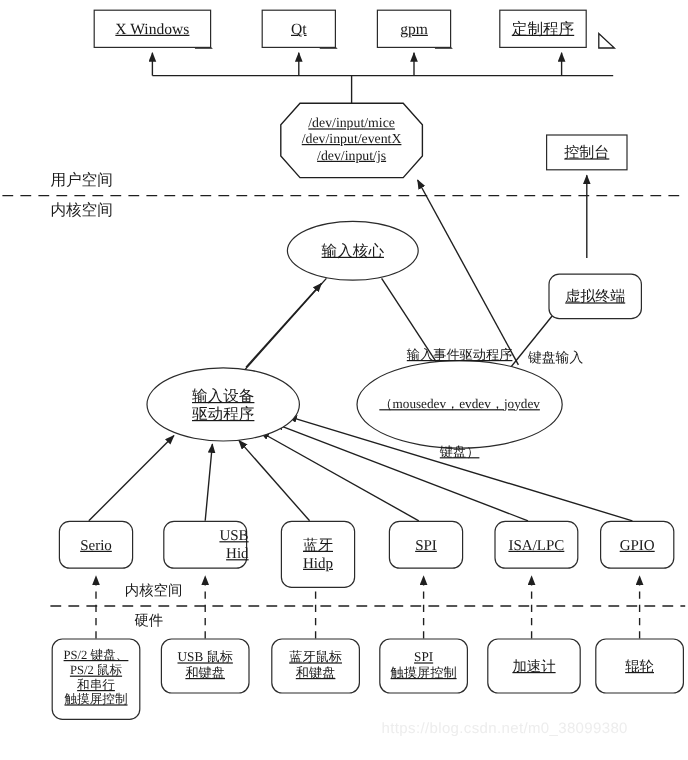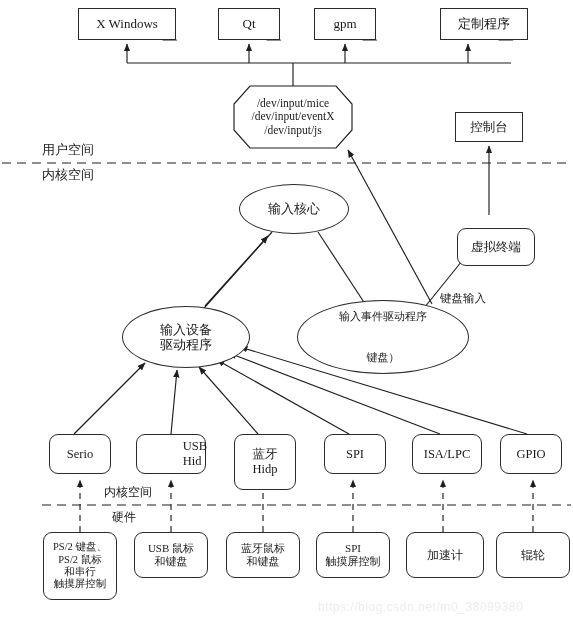--- a/index.html
+++ b/index.html
@@ -3,22 +3,22 @@
 <meta charset="utf-8">
 <style>
   html,body{margin:0;padding:0;background:#ffffff;}
   body{
     width:573px;height:633px;position:relative;overflow:hidden;
     font-family:"Liberation Serif","DejaVu Serif",serif;
     color:#1a1a1a;
   }
   #canvas{position:absolute;left:0;top:0;width:573px;height:633px;}
   .node{position:absolute;box-sizing:border-box;display:flex;align-items:center;
-        justify-content:center;text-align:left;background:#ffffff;
-        border:1px solid #2b2b2b;line-height:1.18;}
+        justify-content:center;text-align:right;background:#ffffff;
+        border:1px solid #2b2b2b;line-height:1.18;text-decoration:underline;}
   .node span{display:block;}
   .doc{border:1px solid #2b2b2b;}
   .rounded{border-radius:9px;}
   .oval{border-radius:50%;}
   .octa{border:none;background:transparent;}
   .lbl{position:absolute;background:transparent;white-space:nowrap;}
   .watermark{position:absolute;color:#ededed;font-family:"Liberation Sans",sans-serif;
              letter-spacing:.3px;white-space:nowrap;}
 </style>
 </head>
@@ -85,21 +85,21 @@
 
 <div class="node doc" style="left:78px;top:8px;width:98px;height:32px;font-size:13px;">
   <span>X Windows</span>
 </div>
 <div class="node doc" style="left:218px;top:8px;width:62px;height:32px;font-size:13px;">
   <span>Qt</span>
 </div>
 <div class="node doc" style="left:314px;top:8px;width:62px;height:32px;font-size:13px;">
   <span>gpm</span>
 </div>
-<div class="node doc" style="left:440px;top:8px;width:88px;height:32px;font-size:13px;">
+<div class="node doc" style="left:416px;top:8px;width:73px;height:32px;font-size:13px;">
   <span>定制程序</span>
 </div>
 
 <div class="node octa" style="left:234px;top:86px;width:118px;height:62px;font-size:11.5px;flex-direction:column;">
   <span>/dev/input/mice</span>
   <span>/dev/input/eventX</span>
   <span>/dev/input/js</span>
 </div>
 
 <div class="lbl" style="left:42px;top:141px;font-size:13px;">
@@ -129,20 +129,21 @@
   <span>输入核心</span>
 </div>
 
 <div class="node oval" style="left:122px;top:306px;width:128px;height:62px;font-size:13px;flex-direction:column;">
   <span>输入设备</span>
   <span>驱动程序</span>
 </div>
 
 <div class="node oval" style="left:297px;top:300px;width:172px;height:74px;font-size:11px;flex-direction:column;gap:28px;">
   <span>输入事件驱动程序</span>
+  <span>（mousedev，evdev，joydev</span>
   <span>键盘）</span>
 </div>
 
 <div class="node rounded" style="left:49px;top:434px;width:62px;height:40px;font-size:12.5px;">
   <span>Serio</span>
 </div>
 <div class="node rounded" style="left:136px;top:434px;width:70px;height:40px;font-size:12.5px;padding-left:48px;">
   <span>USB Hid</span>
 </div>
 <div class="node rounded" style="left:234px;top:434px;width:62px;height:56px;font-size:12.5px;flex-direction:column;">

